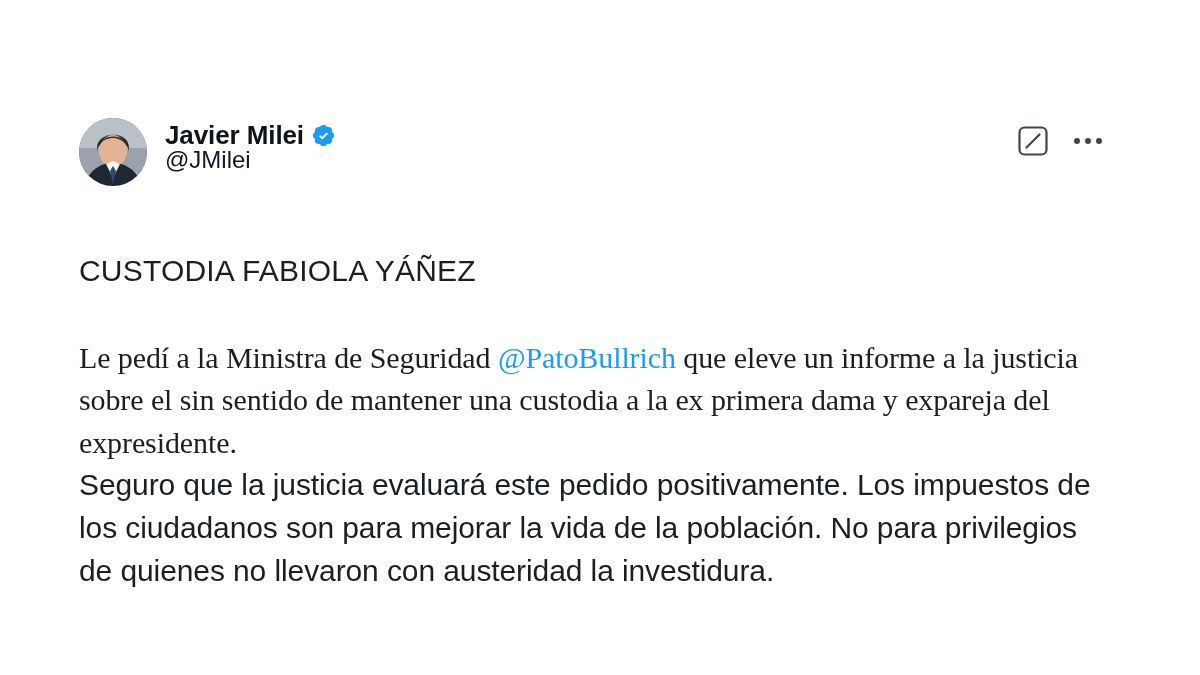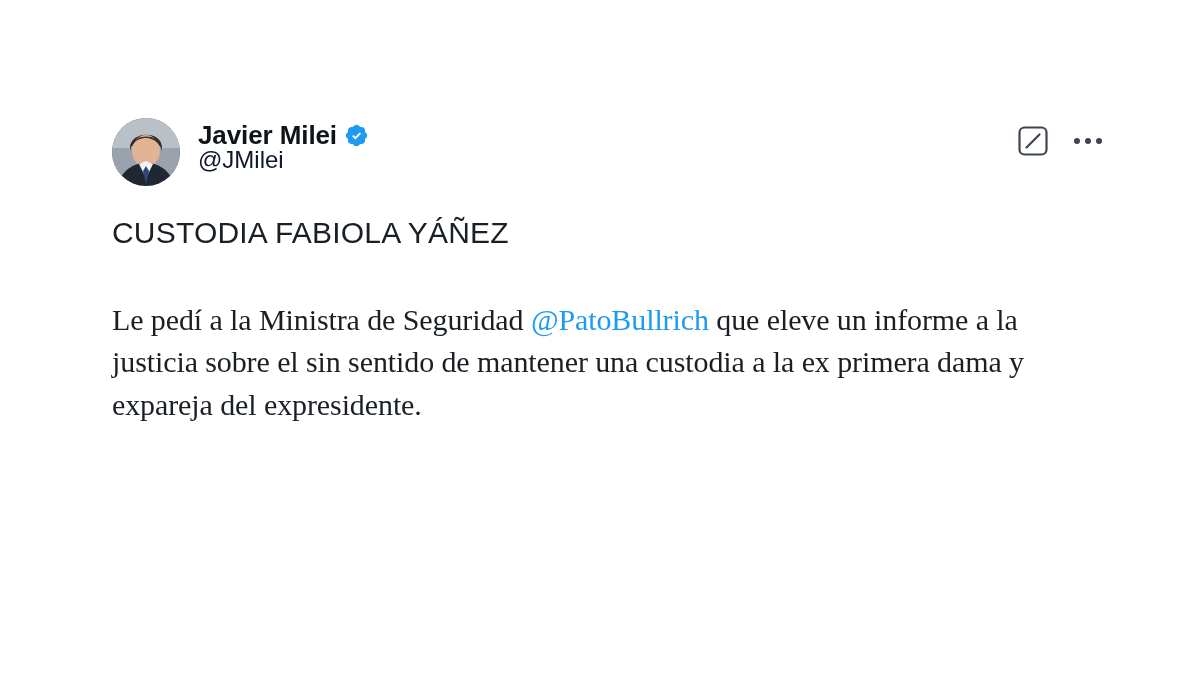--- a/index.html
+++ b/index.html
@@ -13,21 +13,21 @@
     font-family: "Liberation Sans", sans-serif;
     color: #0f1419;
     overflow: hidden;
   }
 
   .tweet-card {
     position: relative;
     width: 1200px;
     height: 675px;
     box-sizing: border-box;
-    padding: 118px 96px 0 112px;
+    padding: 118px 96px 0 79px;
     background: #ffffff;
   }
 
   
   .tweet-header {
     display: flex;
     align-items: flex-start;
     position: relative;
   }
 
@@ -106,21 +106,21 @@
   .more-dots span {
     width: 6px;
     height: 6px;
     border-radius: 50%;
     background: #3d4650;
     display: block;
   }
 
   
   .tweet-body {
-    margin-top: 26px;
+    margin-top: 64px;
     font-size: 30px;
     line-height: 1.42;
     color: #1a1f24;
     letter-spacing: -0.1px;
   }
 
   .tweet-title {
     font-size: 30px;
     color: #1a1f24;
     letter-spacing: 0.2px;
@@ -200,15 +200,16 @@
         <span></span>
       </div>
     </div>
   </div>
 
   <div class="tweet-body">
     <div class="tweet-title">CUSTODIA FABIOLA YÁÑEZ</div>
 
     <div class="tweet-paragraph"><span>Le pedí a la Ministra de Seguridad </span><a class="mention" href="#">@PatoBullrich</a><span> que eleve un informe a la justicia sobre el sin sentido de mantener una custodia a la ex primera dama y expareja del expresidente.</span></div>
 
+    <div class="tweet-paragraph-2">Seguro que la justicia evaluará este pedido positivamente. Los impuestos de los ciudadanos son para mejorar la vida de la población. No para privilegios de quienes no llevaron con austeridad la investidura.</div>
   </div>
 
 </div>
 
 </body></html>

